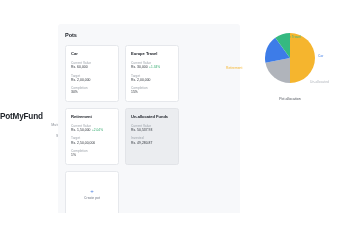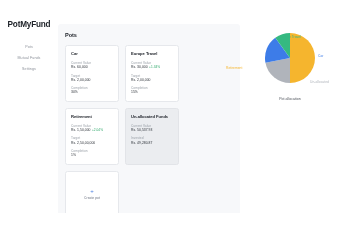--- a/index.html
+++ b/index.html
@@ -12,23 +12,23 @@
   .app {
     position: relative;
     width: 340px; height: 213px;
     background: #ffffff;
     display: flex;
   }
 
   
   .sidebar {
     width: 58px;
-    padding: 20px 0 0 0;
-    display: flex;
-    flex-direction: column;
+    padding: 36px 0 0 0;
+    display: flex;
+    flex-direction: row;
     align-items: center;
     flex: 0 0 58px;
   }
   .brand {
     font-size: 8.2px;
     font-weight: bold;
     color: #21252b;
     letter-spacing: -0.2px;
     white-space: nowrap;
     margin-bottom: 16px;

